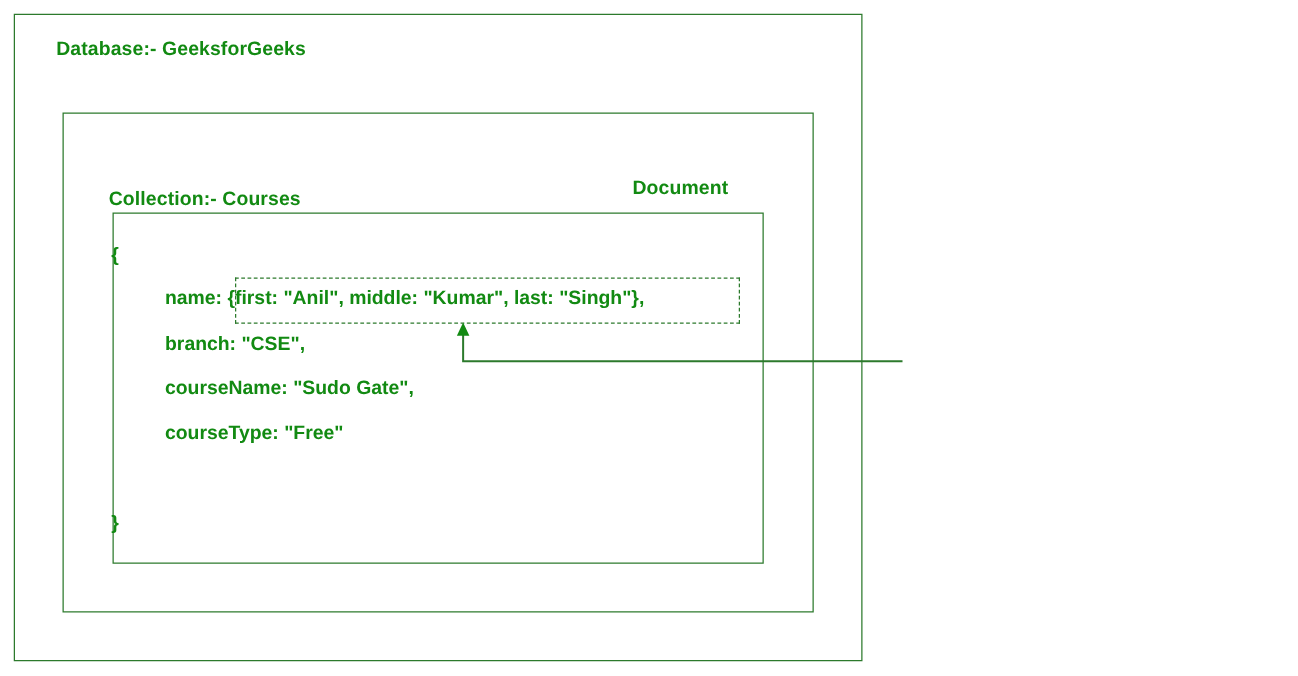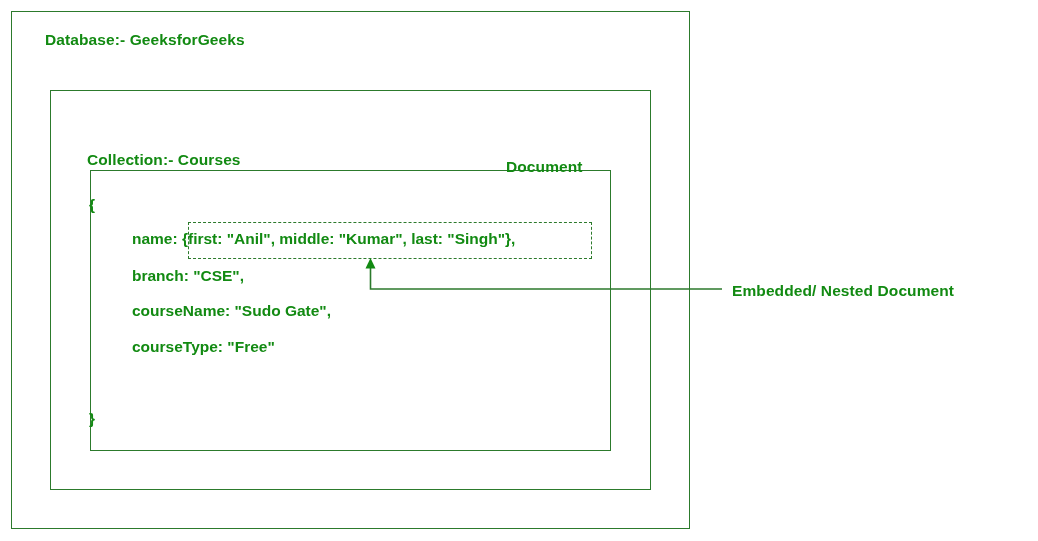--- a/index.html
+++ b/index.html
@@ -70,21 +70,20 @@
   #collection-label {
     left: 87px;
     top: 111px;
     font-size: 15.5px;
     margin-top: 40px;
   }
   #document-label {
     left: 506px;
     top: 142px;
     font-size: 15.5px;
-    margin-top: 16px;
   }
   #embedded-label {
     left: 732px;
     top: 282px;
     font-size: 15.5px;
   }
 
   .brace {
     position: absolute;
     color: #128a12;
@@ -129,21 +128,20 @@
   <div class="box" id="document-box"></div>
 
   <div id="embedded-box"></div>
 
   <div class="lbl" id="database-label">Database:- GeeksforGeeks</div>
 
   <div class="lbl" id="collection-label">Collection:- Courses</div>
 
   <div class="lbl" id="document-label">Document</div>
 
-  <div class="lbl" id="embedded-label">Embedded/ Nested Document</div>
 
   <div class="brace" id="brace-open">{</div>
 
   <div class="doc-line" id="doc-line-0">name: {first: "Anil", middle: "Kumar", last: "Singh"},</div>
 
   <div class="doc-line" id="doc-line-1">branch: "CSE",</div>
 
   <div class="doc-line" id="doc-line-2">courseName: "Sudo Gate",</div>
 
   <div class="doc-line" id="doc-line-3">courseType: "Free"</div>

